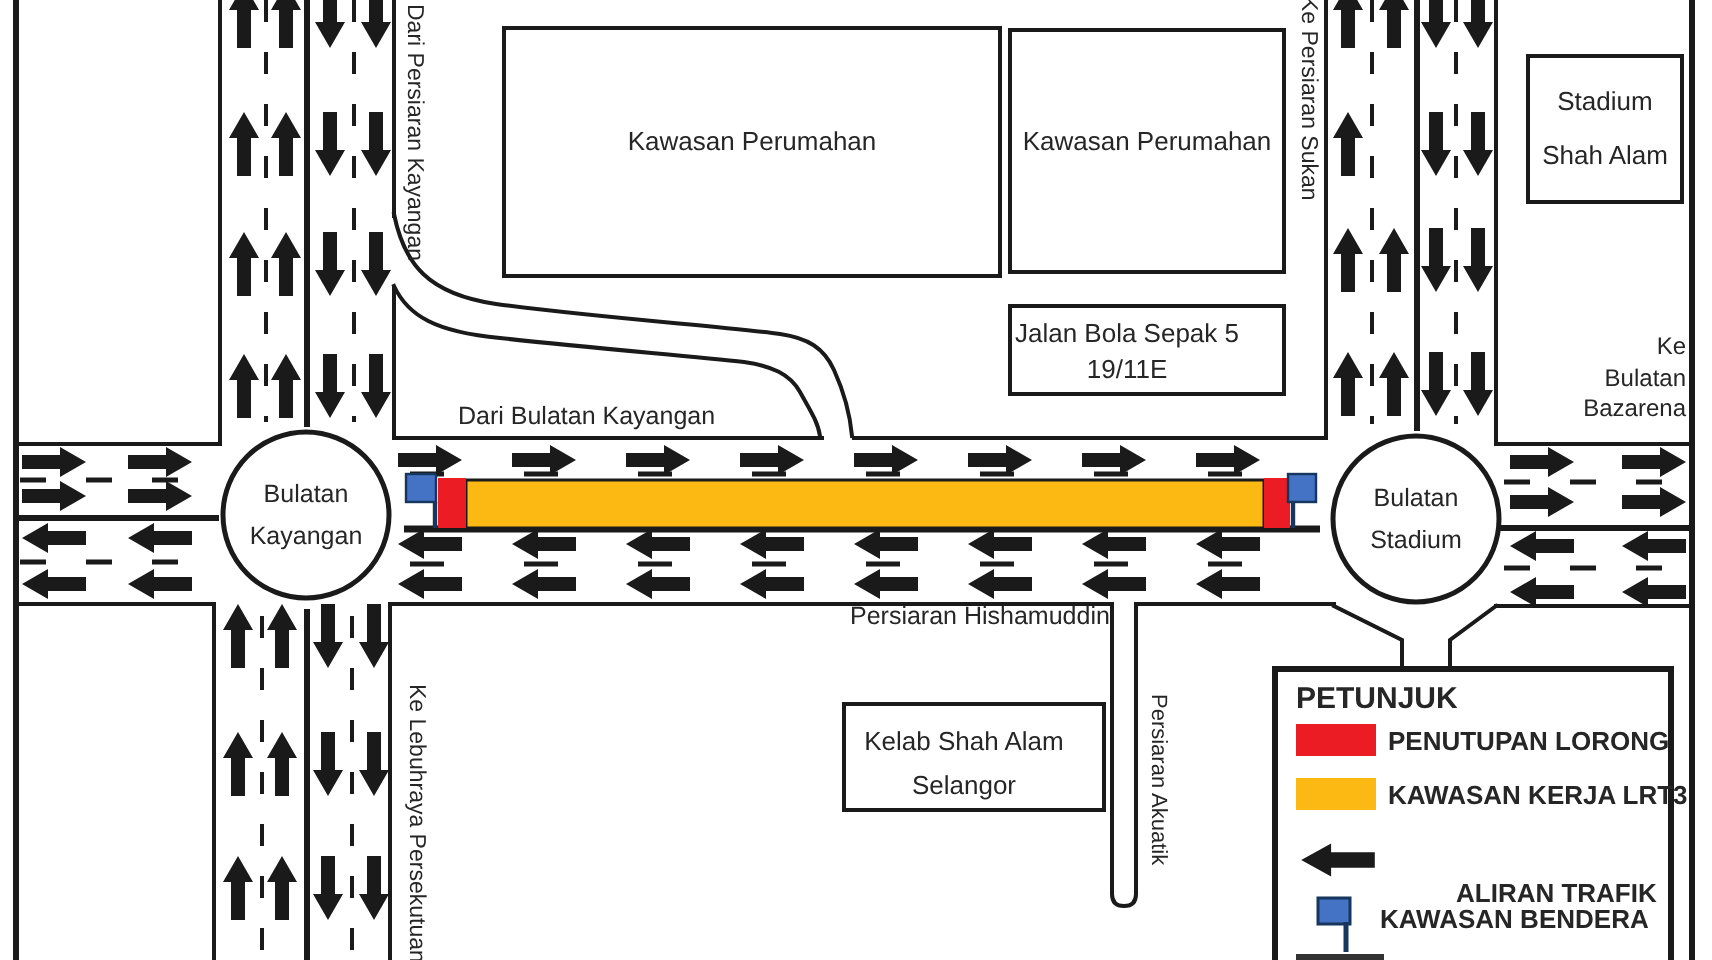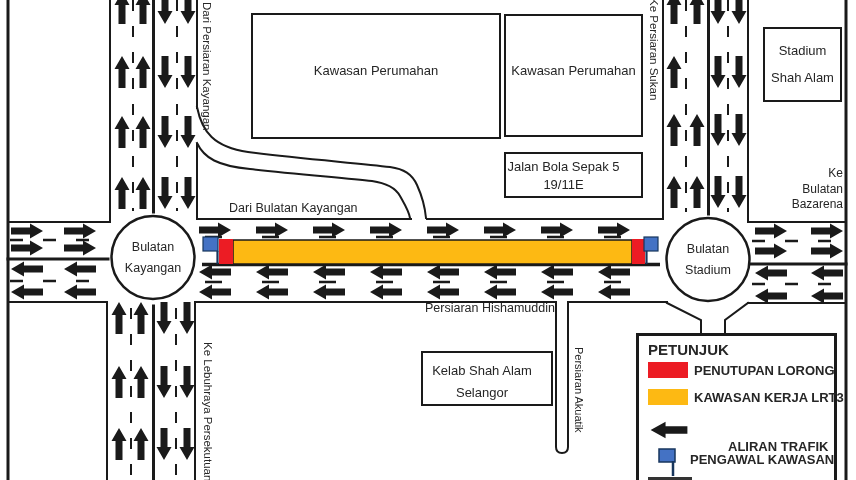--- a/index.html
+++ b/index.html
@@ -260,15 +260,15 @@
 
   <div class="lbl vert" style="left:199px;top:2px;font-size:11.5px;">Dari Persiaran Kayangan</div>
   <div class="lbl vert" style="left:646px;top:-2px;font-size:11.5px;">Ke Persiaran Sukan</div>
   <div class="lbl vert" style="left:200px;top:342px;font-size:11.5px;">Ke Lebuhraya Persekutuan</div>
   <div class="lbl vert" style="left:571px;top:347px;font-size:11px;">Persiaran Akuatik</div>
 
   <div class="lbl legend-title" style="left:648px;top:342px;text-align:center;">PETUNJUK</div>
   <div class="lbl legend-item" style="left:694px;top:363px;">PENUTUPAN LORONG</div>
   <div class="lbl legend-item" style="left:694px;top:390px;">KAWASAN KERJA LRT3</div>
   <div class="lbl legend-item" style="left:728px;top:423px;margin-top:16px;">ALIRAN TRAFIK</div>
-  <div class="lbl legend-item" style="left:690px;top:452px;">PENGAWAL KAWASAN</div>
+  <div class="lbl legend-item" style="left:690px;top:452px;">KAWASAN BENDERA</div>
 
 </div>
 
 </body></html>

